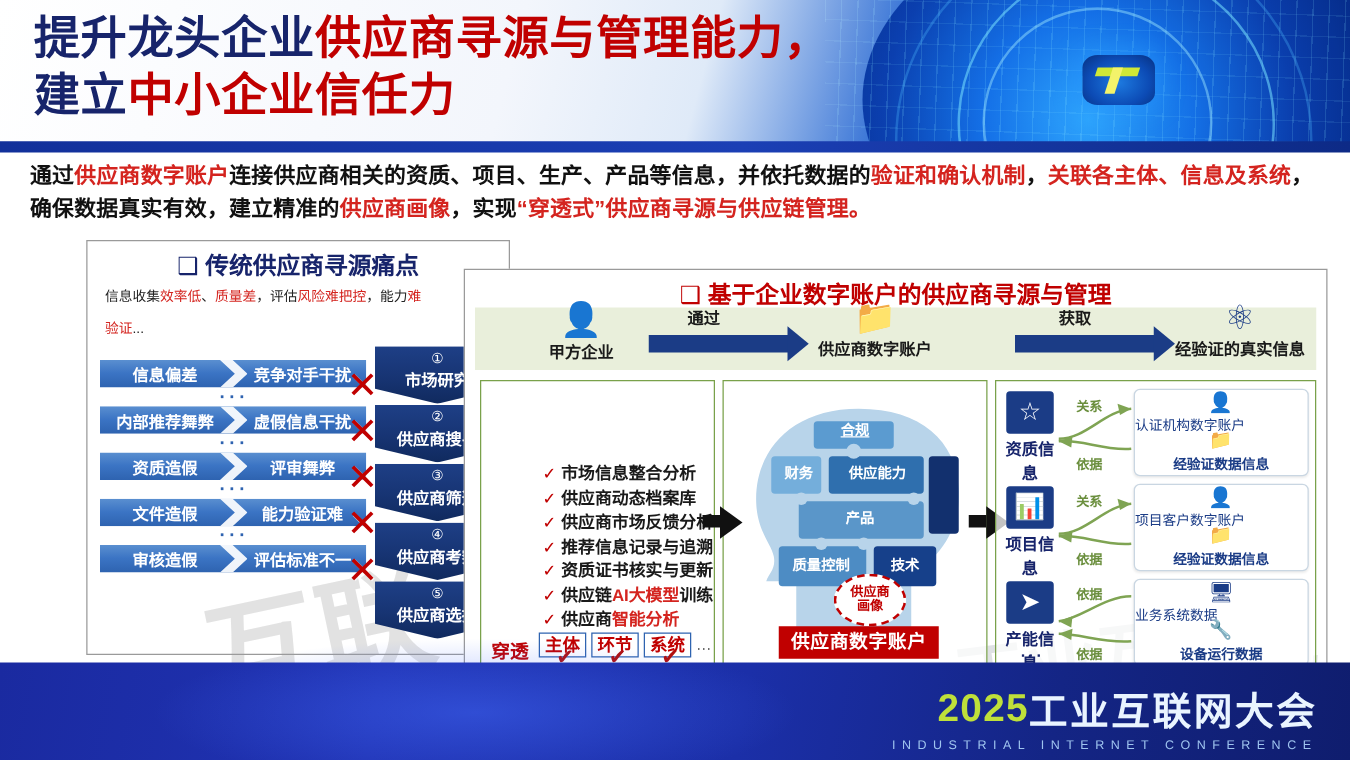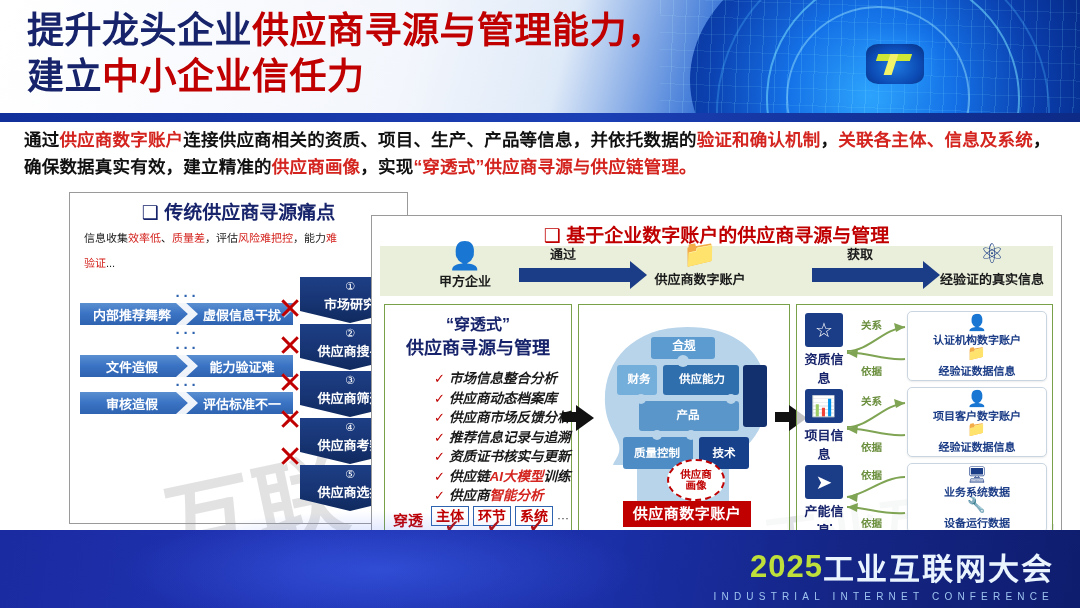--- a/index.html
+++ b/index.html
@@ -92,21 +92,21 @@
   .gbox{position:absolute;border:1.5px solid #79a14a;background:rgba(255,255,255,.75);}
   .g1{left:12px;top:88px;width:186px;height:232px;}
   .g2{left:206px;top:88px;width:210px;height:232px;}
   .g3{left:424px;top:88px;width:255px;height:232px;}
 
   .ct-title{position:absolute;left:0;top:6px;width:100%;text-align:center;color:#17246b;font-weight:bold;}
   .ct-title .l1{font-size:16px;}
   .ct-title .l2{font-size:18px;margin-top:-2px;}
   .clist{position:absolute;left:9px;top:48px;width:174px;}
   .clist li{list-style:none;font-size:13.5px;line-height:19.5px;color:#1a1a1a;font-weight:bold;
-    position:relative;padding-left:15px;white-space:nowrap;font-style:italic;}
+    position:relative;padding-left:15px;white-space:nowrap;}
   .clist li:before{content:"\2713";position:absolute;left:0;top:0;color:#c00000;font-weight:bold;font-size:13px;}
   .clist li .red{color:#d4241f;}
   .pierce-row{position:absolute;left:8px;top:200px;width:176px;height:26px;}
   .pierce-lbl{position:absolute;left:0;top:4px;font-size:15px;font-weight:bold;color:#c00000;}
   .chip{position:absolute;top:1px;width:36px;height:18px;border:1.5px solid #2e63b0;
     text-align:center;font-size:14px;line-height:18px;color:#c00000;font-weight:bold;background:#fff;}
   .chip-tick{position:absolute;top:11px;color:#b10f0f;font-size:17px;font-weight:bold;}
   .pierce-ell{position:absolute;left:164px;top:6px;font-size:12px;color:#333;}
 
   
@@ -124,21 +124,21 @@
   
   .info-row{position:absolute;left:6px;width:245px;height:72px;}
   .ic-ico{position:absolute;left:2px;top:2px;width:38px;height:34px;background:#1b3c86;color:#fff;
     font-size:20px;line-height:34px;text-align:center;border-radius:3px;}
   .ic-lbl{position:absolute;left:-2px;top:38px;width:46px;text-align:center;font-size:13px;font-weight:bold;color:#17246b;}
   .ic-ell{position:absolute;left:0;top:54px;width:46px;text-align:center;font-size:13px;color:#17246b;font-weight:bold;letter-spacing:2px;}
   .rel-lbl{position:absolute;font-size:10.5px;color:#6b8f3e;font-weight:bold;}
   .card{position:absolute;left:104px;top:0;width:138px;height:68px;background:#fff;border:1px solid #c9d6e2;border-radius:5px;
     box-shadow:0 1px 2px rgba(0,0,0,.08);}
   .card .c-ico{position:absolute;left:0;top:2px;width:100%;text-align:center;font-size:16px;color:#1b3c86;line-height:17px;}
-  .card .c-t1{position:absolute;left:0;top:19px;width:100%;text-align:center;font-size:11px;color:#1b3c86;font-weight:bold;}
+  .card .c-t1{position:absolute;left:0;top:19px;width:100%;text-align:left;font-size:11px;color:#1b3c86;font-weight:normal;}
   .card .c-ico2{position:absolute;left:0;top:33px;width:100%;text-align:center;font-size:15px;color:#1b3c86;line-height:16px;}
   .card .c-t2{position:absolute;left:0;top:50px;width:100%;text-align:center;font-size:11px;color:#1b3c86;font-weight:bold;}
   .curve{position:absolute;stroke:#7fa453;fill:none;stroke-width:2;}
 
   .wm-right{left:400px;top:262px;font-size:58px;transform:rotate(-7deg);color:rgba(150,155,165,.30);}
   .wm-right2{left:430px;top:318px;font-size:26px;transform:rotate(-7deg);color:rgba(150,155,165,.30);font-style:italic;}
 
   
   .footer{position:absolute;left:0;top:530px;width:1080px;height:78px;
     background:linear-gradient(100deg,#1a2aa0 0%,#2033b4 28%,#1b2fa8 55%,#142585 78%,#0f1d6e 100%);}
@@ -176,29 +176,43 @@
   <div class="panel panel-left">
     <div class="p-title p-title-left">❑ 传统供应商寻源痛点</div>
 
     <div class="wm wm-left">互联</div>
 
     <div class="pain-text">
       <span>信息收集</span><span class="red">效率低</span><span>、</span><span class="red">质量差</span><span>，评估</span><span class="red">风险难把控</span><span>，能力</span><span class="red">难验证</span><span>...</span>
     </div>
 
     <div class="flow-rows">
+      <div class="frow">
+          <div class="chev">
+            <div class="t1">信息偏差</div>
+            <div class="sep"></div>
+            <div class="t2">竞争对手干扰</div>
+          </div>
+        </div>
       <div class="dots">···</div>
       <div class="frow">
           <div class="chev">
             <div class="t1">内部推荐舞弊</div>
             <div class="sep"></div>
             <div class="t2">虚假信息干扰</div>
           </div>
         </div>
       <div class="dots">···</div>
+      <div class="frow">
+          <div class="chev">
+            <div class="t1">资质造假</div>
+            <div class="sep"></div>
+            <div class="t2">评审舞弊</div>
+          </div>
+        </div>
       <div class="dots">···</div>
       <div class="frow">
           <div class="chev">
             <div class="t1">文件造假</div>
             <div class="sep"></div>
             <div class="t2">能力验证难</div>
           </div>
         </div>
       <div class="dots">···</div>
       <div class="frow">
@@ -261,24 +275,20 @@
     </div>
     <div class="arrow-lbl" style="left:475px;top:28px;">获取</div>
     <div class="big-arrow" style="left:440px;top:52px;width:112px;"></div>
 
     <div class="tb-item" style="left:560px;top:24px;width:120px;">
       <div class="tb-icon">⚛</div>
       <div class="tb-lbl">经验证的真实信息</div>
     </div>
 
     <div class="gbox g1">
-      <div class="ct-title">
-        <div class="l1">“穿透式”</div>
-        <div class="l2">供应商寻源与管理</div>
-      </div>
       <ul class="clist">
         <li>市场信息整合分析</li>
         <li>供应商动态档案库</li>
         <li>供应商市场反馈分析</li>
         <li>推荐信息记录与追溯</li>
         <li>资质证书核实与更新</li>
         <li><span>供应链</span><span class="red">AI大模型</span><span>训练</span></li>
         <li><span>供应商</span><span class="red">智能分析</span></li>
       </ul>
       <div class="pierce-row">

